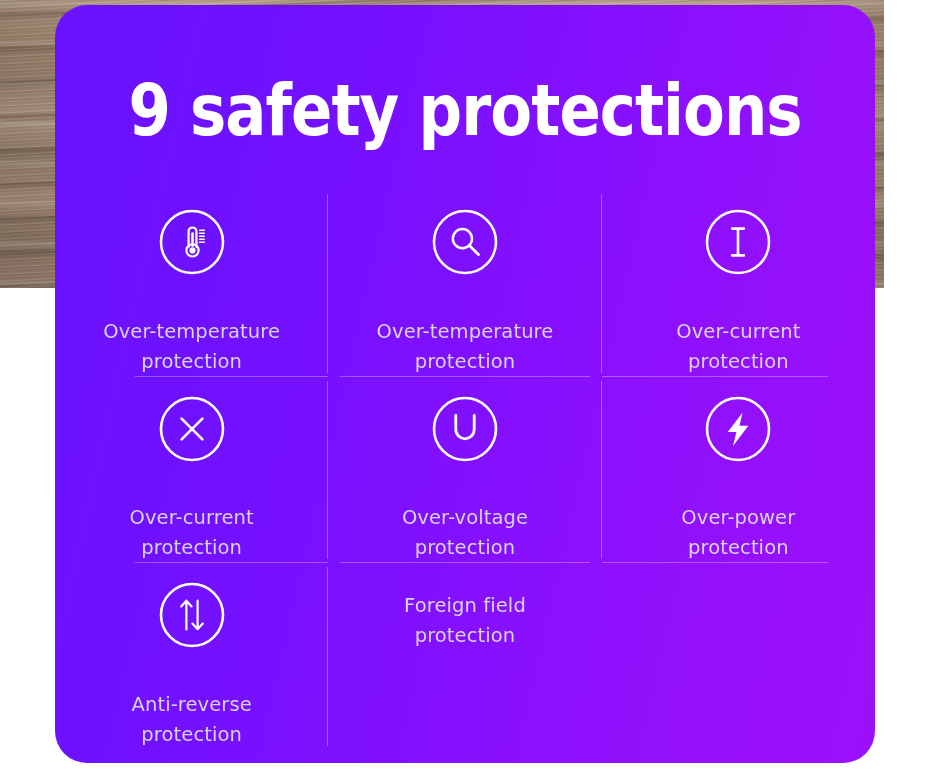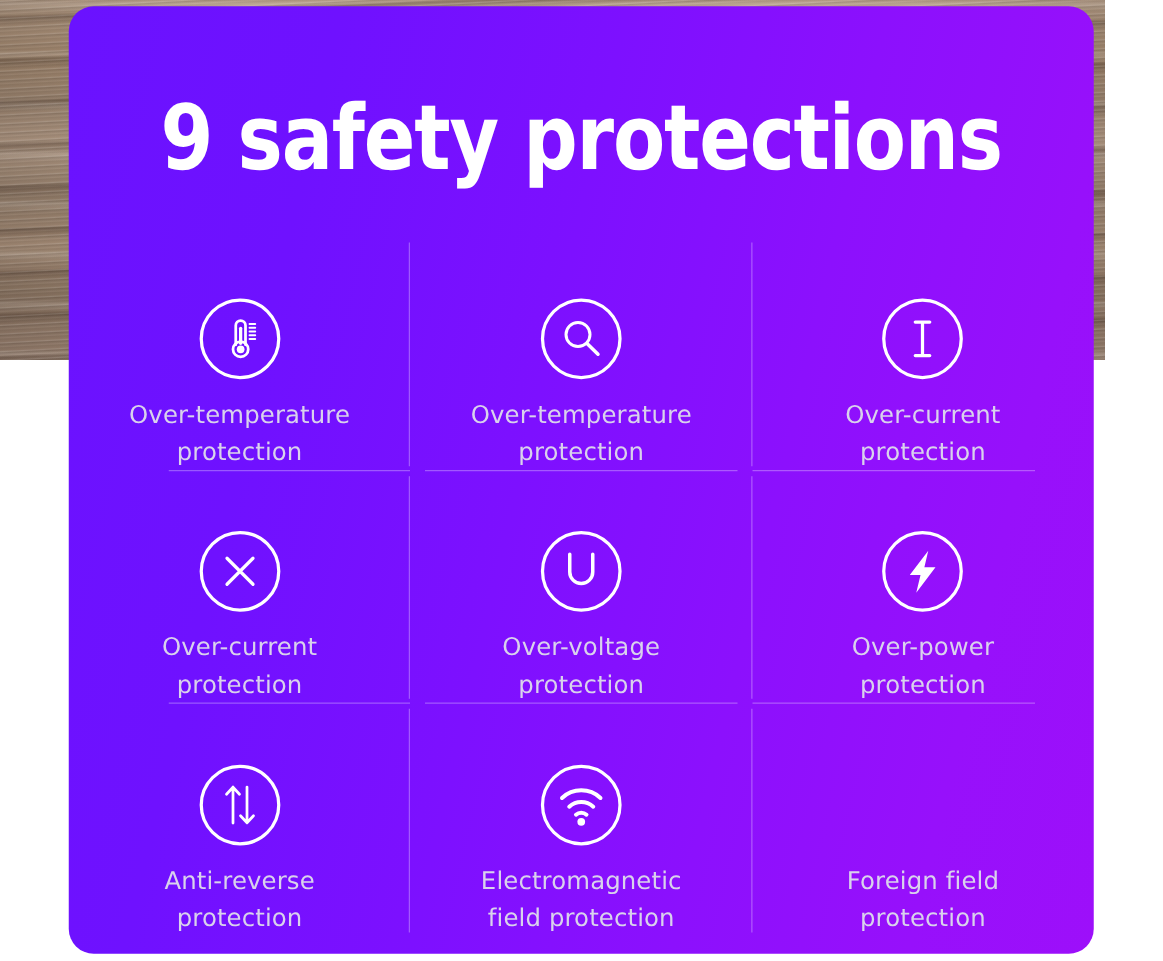--- a/index.html
+++ b/index.html
@@ -76,21 +76,21 @@
     pointer-events: none;
   }
 
   
   #card {
     position: absolute;
     left: 55px;
     top: 5px;
     width: 820px;
     height: 758px;
-    border-radius: 20px;
+    border-radius: 32px;
     background: linear-gradient(103deg, #6a12ff 0%, #6f11ff 22%, #7d10ff 45%, #8c10fd 66%, #9710fb 85%, #9d0ffa 100%);
     overflow: hidden;
   }
 
   
   #title {
     position: absolute;
     left: 0;
     right: 0;
     top: 62px;
@@ -115,21 +115,21 @@
     height: 560px;
     display: grid;
     grid-template-columns: 1fr 1fr 1fr;
     grid-template-rows: 1fr 1fr 1fr;
   }
   .cell {
     position: relative;
     display: flex;
     flex-direction: column;
     align-items: center;
-    justify-content: flex-end;
+    justify-content: space-between;
     padding-top: 17px;
   }
   
   .cell.v-right::after {
     content: "";
     position: absolute;
     right: 0;
     top: 4px;
     bottom: 4px;
     width: 1px;
@@ -256,33 +256,20 @@
           <svg viewBox="0 0 70 70" fill="none" xmlns="http://www.w3.org/2000/svg">
             <circle cx="35" cy="35" r="31" stroke="#ffffff" stroke-width="2.6"></circle>
             <path d="M29.4 49.4V20.8M29.4 20.8l-5.2 5.6M29.4 20.8l5.2 5.6" stroke="#ffffff" stroke-width="2.2" stroke-linecap="round" stroke-linejoin="round"></path>
             <path d="M40.6 20.6v28.6M40.6 49.2l-5.2-5.6M40.6 49.2l5.2-5.6" stroke="#ffffff" stroke-width="2.2" stroke-linecap="round" stroke-linejoin="round"></path>
           </svg>
         </span>
         <div class="label">Anti-reverse
 protection</div>
       </div>
 
-      <div class="cell v-right">
-        <span class="icon-wrap">
-          <svg viewBox="0 0 70 70" fill="none" xmlns="http://www.w3.org/2000/svg">
-            <circle cx="35" cy="35" r="31" stroke="#ffffff" stroke-width="2.6"></circle>
-            <path d="M19.6 29.4a22.4 22.4 0 0 1 30.8 0" stroke="#ffffff" stroke-width="3.2" stroke-linecap="round"></path>
-            <path d="M25.4 36.4a14.2 14.2 0 0 1 19.2 0" stroke="#ffffff" stroke-width="3.2" stroke-linecap="round"></path>
-            <path d="M30.8 42.8a6.3 6.3 0 0 1 8.4 0" stroke="#ffffff" stroke-width="3.2" stroke-linecap="round"></path>
-            <circle cx="35" cy="48.4" r="3.1" fill="#ffffff"></circle>
-          </svg>
-        </span>
-        <div class="label">Electromagnetic
-field protection</div>
-      </div>
 
       <div class="cell">
         <div class="label">Foreign field
 protection</div>
       </div>
 
     </div>
   </div>
 </div>
 

